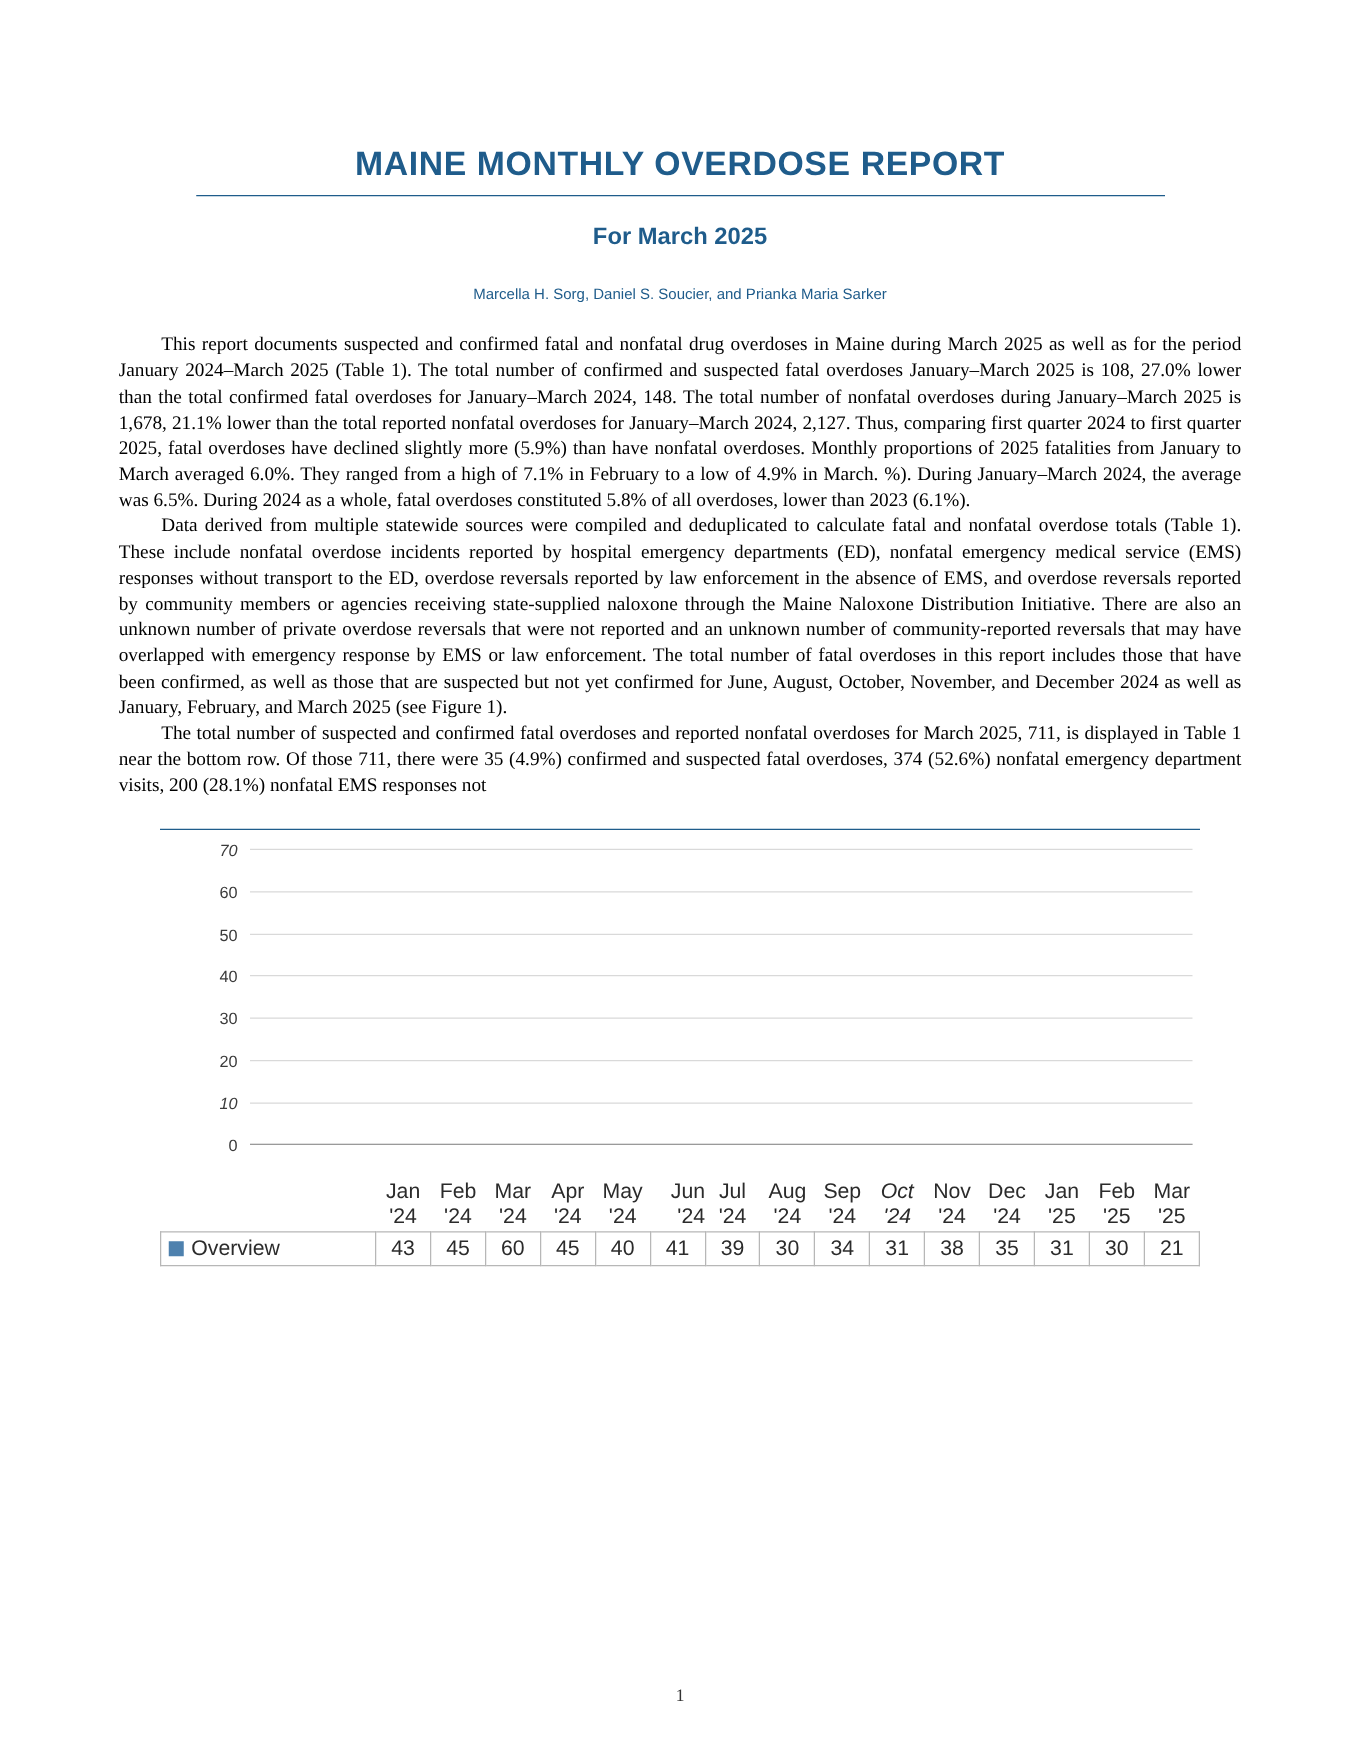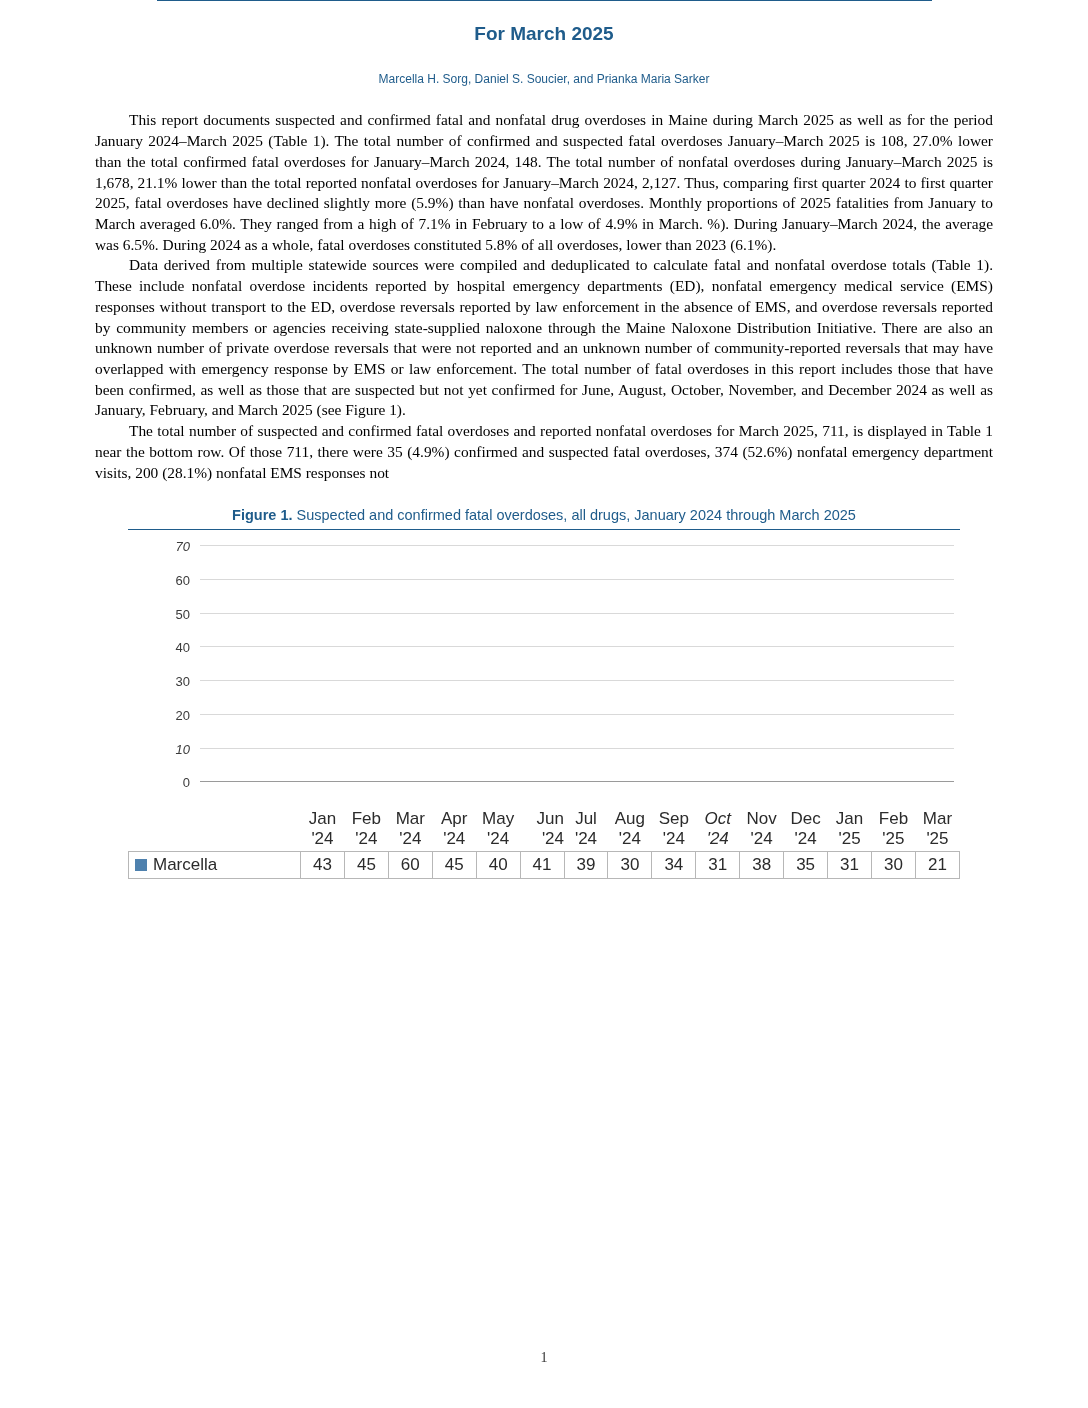--- a/index.html
+++ b/index.html
@@ -190,34 +190,32 @@
     font-family: "Liberation Serif", serif;
     font-size: 14px;
     color: #333;
   }
 </style>
 </head>
 <body>
 
 <div class="page">
 
+  <div class="doc-title">MAINE MONTHLY OVERDOSE REPORT</div>
   <div class="title-rule"></div>
   <div class="subtitle">For March 2025</div>
   <div class="authors">
     <div>Marcella H. Sorg, Daniel S. Soucier, and Prianka Maria Sarker</div>
   </div>
 
   <p class="para">This report documents suspected and confirmed fatal and nonfatal drug overdoses in Maine during March 2025 as well as for the period January 2024–March 2025 (Table 1). The total number of confirmed and suspected fatal overdoses January–March 2025 is 108, 27.0% lower than the total confirmed fatal overdoses for January–March 2024, 148. The total number of nonfatal overdoses during January–March 2025 is 1,678, 21.1% lower than the total reported nonfatal overdoses for January–March 2024, 2,127. Thus, comparing first quarter 2024 to first quarter 2025, fatal overdoses have declined slightly more (5.9%) than have nonfatal overdoses. Monthly proportions of 2025 fatalities from January to March averaged 6.0%. They ranged from a high of 7.1% in February to a low of 4.9% in March. %). During January–March 2024, the average was 6.5%. During 2024 as a whole, fatal overdoses constituted 5.8% of all overdoses, lower than 2023 (6.1%).</p>
   <p class="para">Data derived from multiple statewide sources were compiled and deduplicated to calculate fatal and nonfatal overdose totals (Table 1). These include nonfatal overdose incidents reported by hospital emergency departments (ED), nonfatal emergency medical service (EMS) responses without transport to the ED, overdose reversals reported by law enforcement in the absence of EMS, and overdose reversals reported by community members or agencies receiving state-supplied naloxone through the Maine Naloxone Distribution Initiative. There are also an unknown number of private overdose reversals that were not reported and an unknown number of community-reported reversals that may have overlapped with emergency response by EMS or law enforcement. The total number of fatal overdoses in this report includes those that have been confirmed, as well as those that are suspected but not yet confirmed for June, August, October, November, and December 2024 as well as January, February, and March 2025 (see Figure 1).</p>
   <p class="para">The total number of suspected and confirmed fatal overdoses and reported nonfatal overdoses for March 2025, 711, is displayed in Table 1 near the bottom row.  Of those 711, there were 35 (4.9%) confirmed and suspected fatal overdoses, 374 (52.6%) nonfatal emergency department visits, 200 (28.1%) nonfatal EMS responses not</p>
 
   <div class="figure-wrap">
-    <div class="fig-caption">
-      <b>Figure 1.</b><span> Suspected and confirmed fatal overdoses, all drugs, January 2024 through March 2025</span>
-    </div>
     <div class="fig-rule"></div>
 
     <div class="chart-area">
       <div class="plot">
         <div id="gridlines">
             <div class="gridline" style="bottom: 0%;">
               <span class="ytick">0</span>
             </div>
             <div class="gridline" style="bottom: 14.2857%; font-style: italic;">
               <span class="ytick">10</span>
@@ -389,21 +387,21 @@
             <th class="hdr-cell" style="border: none;">
               <div>Feb</div>
               <div>'25</div>
             </th>
             <th class="hdr-cell" style="border: none;">
               <div>Mar</div>
               <div>'25</div>
             </th>
           </tr>
           <tr>
-            <td class="rowlabel"><span class="swatch" style="background: rgb(78, 129, 174);"></span><span>Marcella</span></td>
+            <td class="rowlabel"><span class="swatch" style="background: rgb(78, 129, 174);"></span><span>Overview</span></td>
             <td>43</td>
             <td>45</td>
             <td>60</td>
             <td>45</td>
             <td>40</td>
             <td>41</td>
             <td>39</td>
             <td>30</td>
             <td>34</td>
             <td>31</td>

